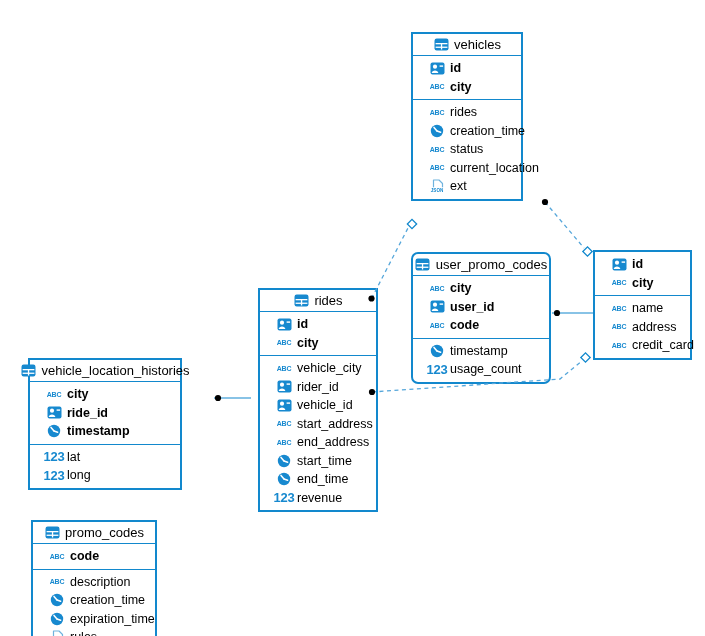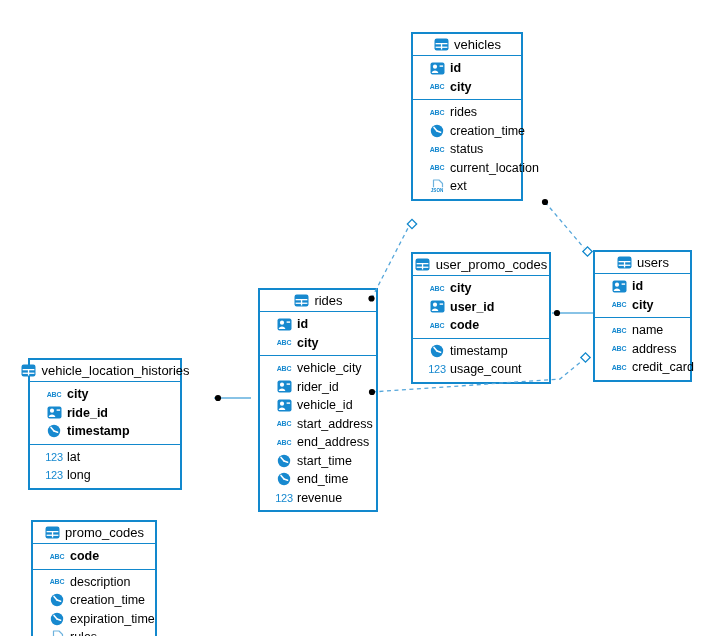--- a/index.html
+++ b/index.html
@@ -21,21 +21,21 @@
   .section.keys{border-bottom:1.5px solid #1288cd;}
   .row{
     height:18.5px;display:flex;align-items:center;gap:5px;
     padding:0 5px;font-size:12.5px;color:#000;white-space:nowrap;
   }
   .row.key .collabel{font-weight:700;}
   .icon{
     width:16px;flex:0 0 16px;display:flex;align-items:center;justify-content:center;
   }
   .abc{font-size:7px;font-weight:800;color:#1789cf;letter-spacing:-0.2px;}
-  .num{font-size:11px;font-weight:400;color:#1789cf;letter-spacing:-0.3px;}
+  .num{font-size:13px;font-weight:700;color:#1789cf;letter-spacing:-0.3px;}
 </style>
 </head>
 <body>
 
 <div id="canvas">
   <svg id="relations" width="705" height="636">
       <polyline points="371.5,298.5 408,228" fill="none" stroke="#55a6da" stroke-width="1.3" stroke-dasharray="4 3.5"></polyline>
       <circle cx="371.5" cy="298.5" r="3.1" fill="#000000"></circle>
       <rect x="408.7" y="220.7" width="6.6" height="6.6" fill="#ffffff" stroke="#1288cd" stroke-width="1.3" transform="rotate(45 412 224)"></rect>
       <polyline points="545,202 584,248" fill="none" stroke="#55a6da" stroke-width="1.3" stroke-dasharray="4 3.5"></polyline>
@@ -114,21 +114,21 @@
             <svg width="15" height="14" viewBox="0 0 15 14">
               <path d="M3.5 1 h5.5 l3.5 3.5 v8 h-9 z" fill="none" stroke="#6fb3de" stroke-width="1.2" stroke-linejoin="round"></path>
               <rect x="0.5" y="8.2" width="14" height="5.3" rx="1" fill="#fff"></rect>
               <text x="0.8" y="12.6" font-size="4.6" font-weight="700" fill="#1789cf" font-family="Liberation Sans, sans-serif">JSON</text>
             </svg>
           </span>
           <span class="collabel">ext</span>
         </div>
       </div>
     </div>
-    <div class="table" style="left: 411px; top: 252px; width: 140px;">
+    <div class="table" style="left: 411px; top: 252px; width: 140px; border-radius: 7px;">
       <div class="thead">
         <span class="icon">
           <svg width="15" height="13" viewBox="0 0 15 13">
             <rect x="0.5" y="0.5" width="14" height="12" rx="2.2" fill="#1789cf"></rect>
             <rect x="1.6" y="5" width="11.8" height="1.3" fill="#fff"></rect>
             <rect x="1.6" y="8.6" width="11.8" height="1.3" fill="#fff"></rect>
             <rect x="6.9" y="5" width="1.3" height="6.5" fill="#fff"></rect>
           </svg>
         </span>
         <span>user_promo_codes</span>
@@ -171,31 +171,20 @@
         </div>
         <div class="row">
           <span class="icon">
             <span class="num">123</span>
           </span>
           <span class="collabel">usage_count</span>
         </div>
       </div>
     </div>
     <div class="table" style="left: 593px; top: 250px; width: 99px;">
-      <div class="thead">
-        <span class="icon">
-          <svg width="15" height="13" viewBox="0 0 15 13">
-            <rect x="0.5" y="0.5" width="14" height="12" rx="2.2" fill="#1789cf"></rect>
-            <rect x="1.6" y="5" width="11.8" height="1.3" fill="#fff"></rect>
-            <rect x="1.6" y="8.6" width="11.8" height="1.3" fill="#fff"></rect>
-            <rect x="6.9" y="5" width="1.3" height="6.5" fill="#fff"></rect>
-          </svg>
-        </span>
-        <span>users</span>
-      </div>
       <div class="section keys">
         <div class="row key">
           <span class="icon">
             <svg width="15" height="13" viewBox="0 0 15 13">
               <rect x="0.5" y="0.5" width="14" height="12" rx="2" fill="#1789cf"></rect>
               <circle cx="5" cy="4.7" r="2.1" fill="#fff"></circle>
               <path d="M1.7 11 C1.7 7.6 8.3 7.6 8.3 11 Z" fill="#fff"></path>
               <rect x="9.6" y="3.4" width="3.5" height="1.4" fill="#fff"></rect>
             </svg>
           </span>

